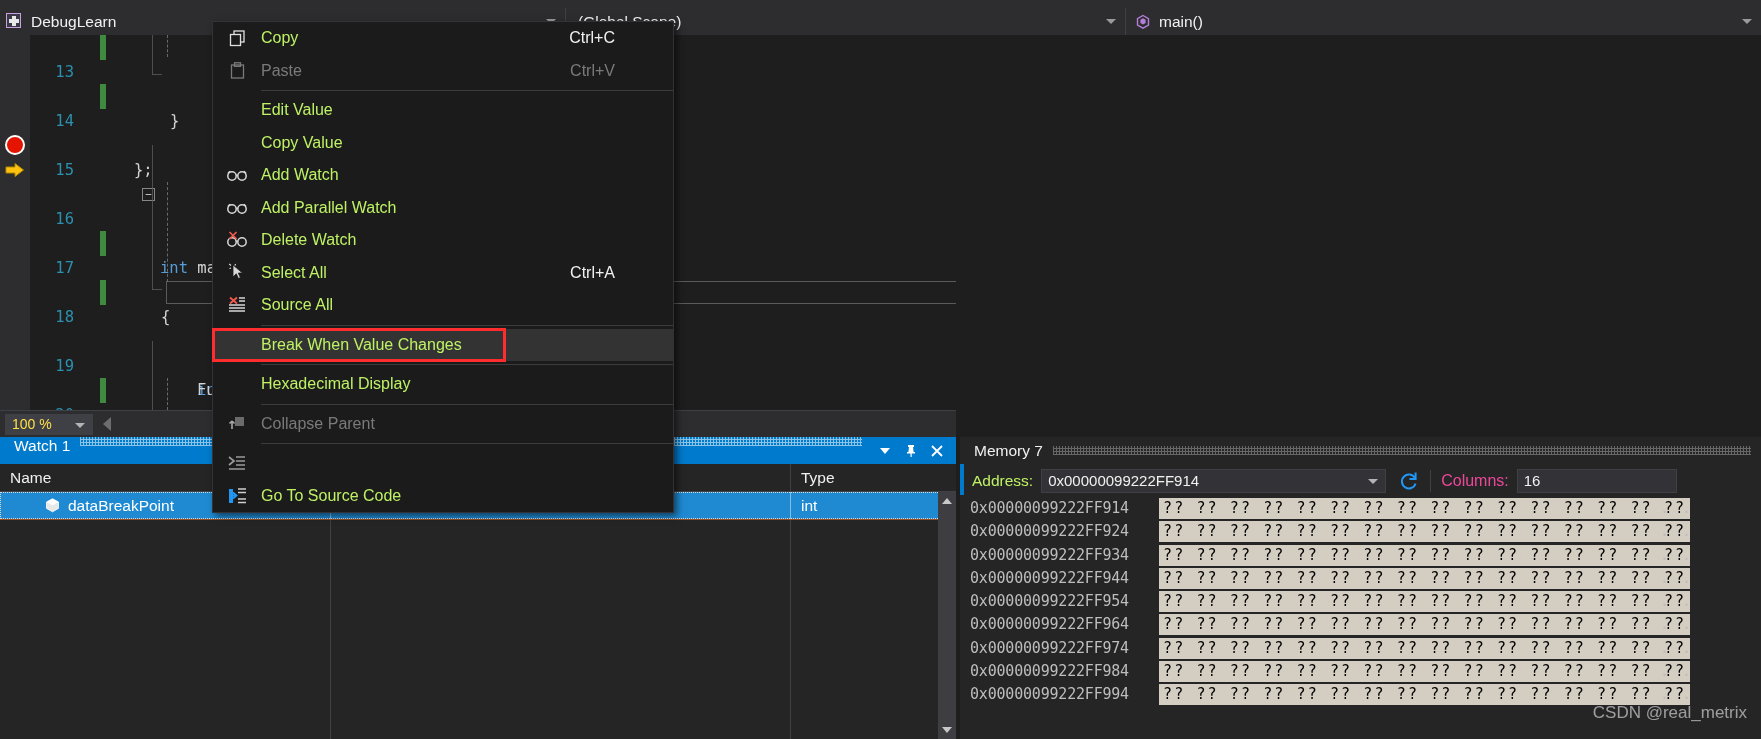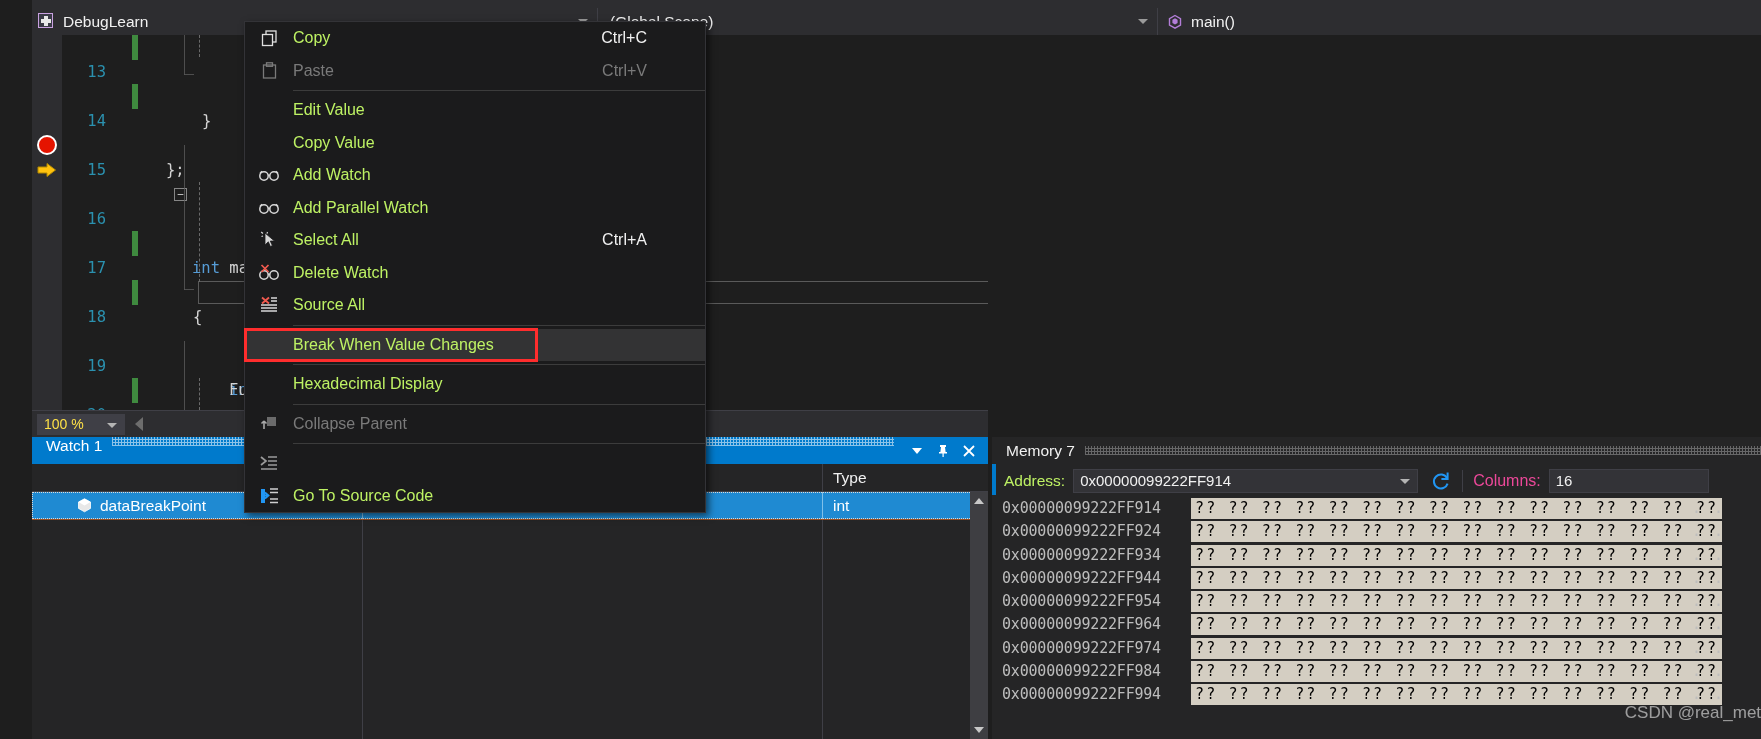--- a/index.html
+++ b/index.html
@@ -4,21 +4,21 @@
 <style>
   html,body{margin:0;padding:0;}
   body{
     width:1761px;height:739px;overflow:hidden;
     background:#1e1e1e;
     font-family:"Liberation Sans", sans-serif;
     font-size:15px;
     color:#f1f1f1;
     position:relative;
   }
-  .root{position:absolute;inset:0;margin-left:32px;}
+  .root{position:absolute;inset:0;}
 
   
   .topbar{position:absolute;left:0;top:0;width:1761px;height:8px;background:#2d2d30;}
   .navbar{position:absolute;left:0;top:8px;width:1761px;height:27px;background:#2d2d30;
           display:flex;align-items:center;}
   .nav-combo{height:27px;display:flex;align-items:center;position:relative;
              border-right:1px solid #3f3f46;box-sizing:border-box;}
   .nav-combo .caret{position:absolute;right:9px;top:11px;width:0;height:0;
       border-left:5px solid transparent;border-right:5px solid transparent;border-top:5px solid #9a9a9a;}
   .nav-combo .lbl{margin-left:8px;white-space:nowrap;font-size:15.5px;color:#f1f1f1;}
@@ -257,20 +257,21 @@
           </svg>
       </span>
       <span class="wt-btn" style="margin-right:6px">
         <svg width="14" height="14" viewBox="0 0 14 14">
             <path d="M2 2 L12 12 M12 2 L2 12" stroke="#ffffff" stroke-width="1.8"></path>
           </svg>
       </span>
     </div>
 
     <div class="watch-head">
+      <div class="wcol" style="left:0;width:330px">Name</div>
       <div class="wcol sep" style="left:330px;width:460px">Value</div>
       <div class="wcol sep" style="left:790px;width:148px">Type</div>
     </div>
 
     <div class="watch-grid-v" style="left:330px"></div>
     <div class="watch-grid-v" style="left:790px"></div>
 
     <div class="watch-row">
       <span class="var-icon">
         <svg width="17" height="17" viewBox="0 0 17 17">
@@ -428,43 +429,43 @@
           <circle cx="16" cy="9" r="4.2" fill="none" stroke="#d8d8d8" stroke-width="1.5"></circle>
           <path d="M10.2 8.3 L11.8 8.3" stroke="#d8d8d8" stroke-width="1.5"></path>
           <path d="M2 6.5 L4 4.2 M20 6.5 L18 4.2" stroke="#d8d8d8" stroke-width="1.5"></path>
         </svg>
       </span>
       <span class="txt">Add Parallel Watch</span>
     </div>
 
     <div class="mi">
       <span class="ico">
-        <svg width="19" height="19" viewBox="0 0 19 19">
-          <path d="M5 2 L5 14 L8.3 10.8 L10.4 15.5 L12.4 14.6 L10.3 10.1 L14.5 10 Z" fill="#d8d8d8" stroke="#1b1b1c" stroke-width=".8"></path>
-          <path d="M3 2.5 L1.2 1 M7.5 1 L7 2.6 M1.5 5.5 L3 5" stroke="#d8d8d8" stroke-width="1.2"></path>
-        </svg>
-      </span>
-      <span class="txt">Select All</span>
-      <span class="acc">Ctrl+A</span>
-    </div>
-
-    <div class="mi">
-      <span class="ico">
         <svg width="22" height="18" viewBox="0 0 22 18">
           <circle cx="6" cy="11" r="4.2" fill="none" stroke="#d8d8d8" stroke-width="1.5"></circle>
           <circle cx="16" cy="11" r="4.2" fill="none" stroke="#d8d8d8" stroke-width="1.5"></circle>
           <path d="M10.2 10.3 L11.8 10.3" stroke="#d8d8d8" stroke-width="1.5"></path>
           <path d="M3.5 1 L10.5 8 M10.5 1 L3.5 8" stroke="#f05a4f" stroke-width="1.7"></path>
         </svg>
       </span>
       <span class="txt">Delete Watch</span>
     </div>
 
     <div class="mi">
       <span class="ico">
+        <svg width="19" height="19" viewBox="0 0 19 19">
+          <path d="M5 2 L5 14 L8.3 10.8 L10.4 15.5 L12.4 14.6 L10.3 10.1 L14.5 10 Z" fill="#d8d8d8" stroke="#1b1b1c" stroke-width=".8"></path>
+          <path d="M3 2.5 L1.2 1 M7.5 1 L7 2.6 M1.5 5.5 L3 5" stroke="#d8d8d8" stroke-width="1.2"></path>
+        </svg>
+      </span>
+      <span class="txt">Select All</span>
+      <span class="acc">Ctrl+A</span>
+    </div>
+
+    <div class="mi">
+      <span class="ico">
         <svg width="20" height="18" viewBox="0 0 20 18">
           <path d="M2 9 H18 M2 12 H18 M2 15 H18" stroke="#d8d8d8" stroke-width="1.6"></path>
           <path d="M3 1.5 L10 7.5 M10 1.5 L3 7.5" stroke="#f05a4f" stroke-width="1.8"></path>
           <path d="M12 2 H18 M12 5 H18" stroke="#d8d8d8" stroke-width="1.4"></path>
         </svg>
       </span>
       <span class="txt">Source All</span>
     </div>
 
     <div class="msep"></div>

